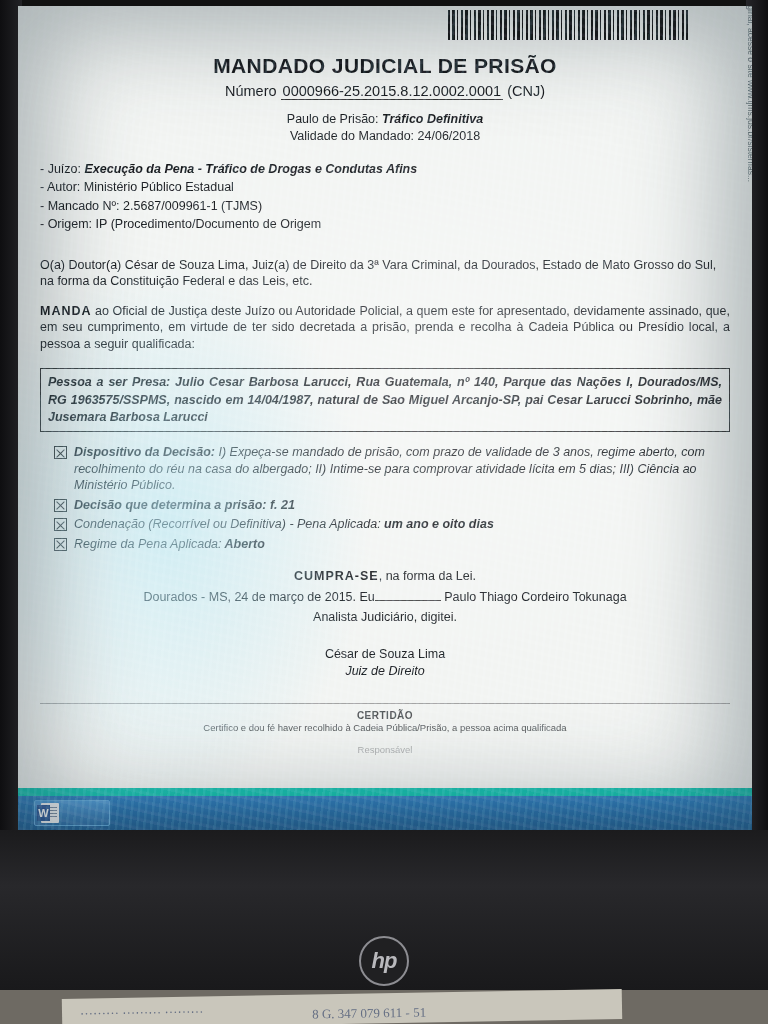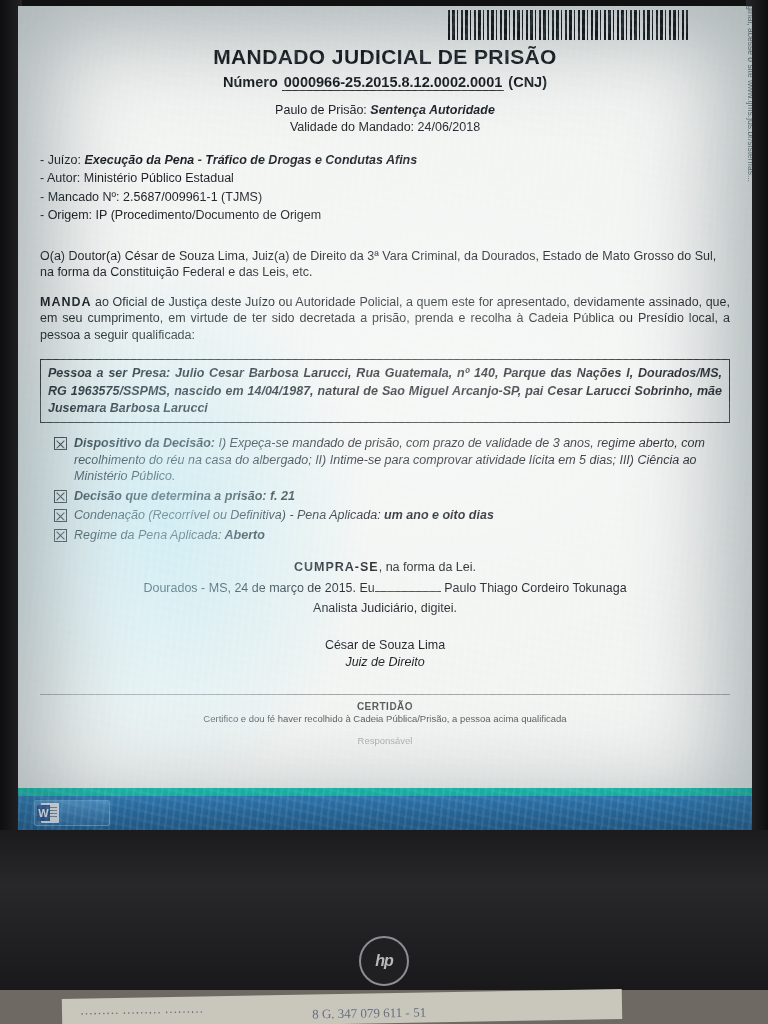--- a/index.html
+++ b/index.html
@@ -78,21 +78,21 @@
     left: 0; top: 0;
     width: 734px;
     height: 790px;
     background: #f2f4f2;
     color: #15171a;
     overflow: hidden;
   }
 
   .doc {
     position: absolute;
-    left: 8px; right: 8px; top: 1px;
+    left: 8px; right: 8px; top: 10px;
     padding: 0 14px;
     font-size: 12.5px;
     line-height: 1.32;
   }
 
   .barcode {
     position: absolute;
     right: 64px; top: 4px;
     width: 240px; height: 30px;
     background: repeating-linear-gradient(90deg,
@@ -105,21 +105,21 @@
   h1.title {
     text-align: center;
     font-size: 21px;
     font-weight: bold;
     letter-spacing: .4px;
     margin: 36px 0 2px 0;
   }
   .subtitle {
     text-align: center;
     font-size: 14.5px;
-    font-weight: bold;
+    font-weight: normal;
     margin: 0 0 10px 0;
   }
   .subtitle .num { border-bottom: 1px solid #333; padding: 0 2px; }
 
   .centerline { text-align: center; margin: 1px 0; }
   .it { font-style: italic; font-weight: bold; }
   .b { font-weight: bold; }
 
   .fields { margin-top: 16px; }
   .fields div { margin: 2px 0; }
@@ -261,21 +261,21 @@
     background: linear-gradient(180deg,#1b1b1d 0%, #28282b 35%, #19191b 100%);
   }
   .hp-logo {
     position: absolute;
     left: 50%; top: 936px;
     transform: translateX(-50%);
     width: 46px; height: 46px;
     border-radius: 50%;
     border: 2px solid #8d8d92;
     color: #b9b9bd;
-    font-size: 16px;
+    font-size: 22px;
     font-style: italic;
     font-weight: bold;
     letter-spacing: -1px;
     display: flex;
     align-items: center;
     justify-content: center;
     background: #202022;
   }
   .desk {
     position: absolute;
@@ -319,21 +319,21 @@
       <div class="doc">
 
         <h1 class="title">MANDADO JUDICIAL DE PRISÃO</h1>
 
         <div class="subtitle">
           <span>Número </span><span class="num">0000966-25.2015.8.12.0002.0001</span><span> (CNJ)</span>
         </div>
 
         <div class="centerline">
           <span>Paulo de Prisão:</span>
-          <span class="it">Sentença Autoridade</span>
+          <span class="it">Tráfico Definitiva</span>
         </div>
         <div class="centerline">
           <span>Validade do Mandado:</span>
           <span>24/06/2018</span>
         </div>
 
         <div class="fields">
           <div>
             <span>- Juízo:</span>
             <span class="it">Execução da Pena - Tráfico de Drogas e Condutas Afins</span>

